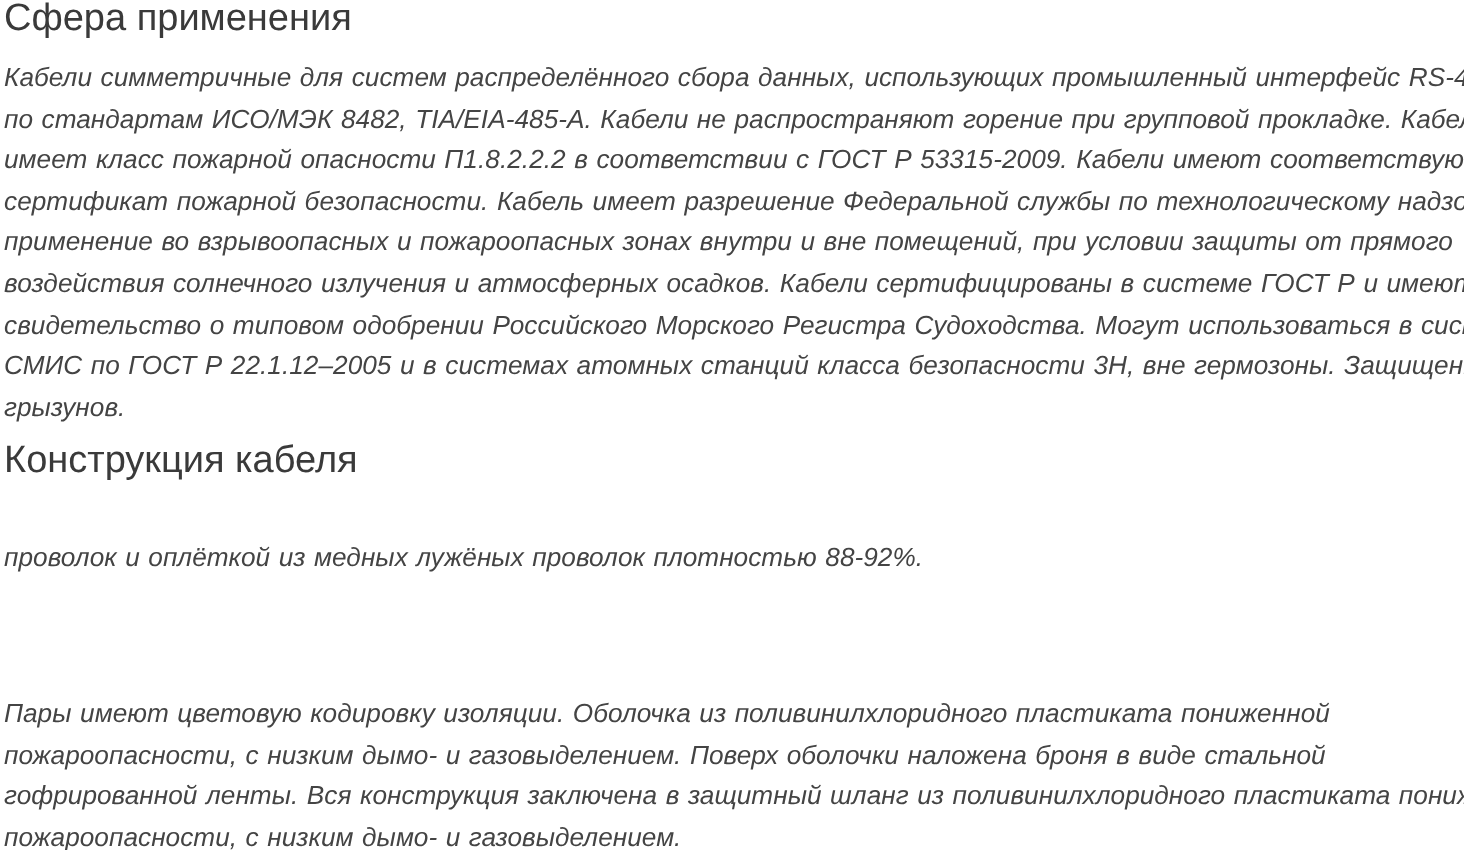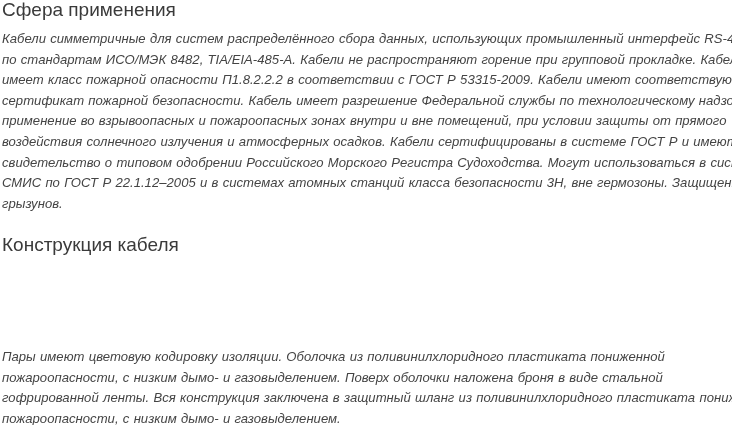--- a/index.html
+++ b/index.html
@@ -38,21 +38,21 @@
       margin: 0;
       letter-spacing: 0.02px;
       word-spacing: 0.6px;
     }
     .line {
       display: block;
       white-space: nowrap;
     }
     #title1 { position: absolute; top: -1px; left: 2px; }
     #para1 { position: absolute; top: 29px; left: 2px; }
-    #title2 { position: absolute; top: 234px; left: 2px; }
+    #title2 { position: absolute; top: 220px; left: 2px; }
     #para2 { position: absolute; top: 269px; left: 2px; }
     #para3 { position: absolute; top: 347px; left: 2px; }
   </style>
 </head>
 <body>
 
 <div class="page">
 
   <h2 class="section-title" id="title1">Сфера применения</h2>
 
@@ -64,20 +64,21 @@
     <span class="line">применение во взрывоопасных и пожароопасных зонах внутри и вне помещений, при условии защиты от прямого</span>
     <span class="line">воздействия солнечного излучения и атмосферных осадков. Кабели сертифицированы в системе ГОСТ Р и имеют</span>
     <span class="line">свидетельство о типовом одобрении Российского Морского Регистра Судоходства. Могут использоваться в системах</span>
     <span class="line">СМИС по ГОСТ Р 22.1.12–2005 и в системах атомных станций класса безопасности 3Н, вне гермозоны. Защищены от</span>
     <span class="line">грызунов.</span>
   </p>
 
   <h2 class="section-title" id="title2">Конструкция кабеля</h2>
 
   <p class="body-text" id="para2">
+    <span class="line">проволок и оплёткой из медных лужёных проволок плотностью 88-92%.</span>
   </p>
 
   <p class="body-text" id="para3">
     <span class="line">Пары имеют цветовую кодировку изоляции. Оболочка из поливинилхлоридного пластиката пониженной</span>
     <span class="line">пожароопасности, с низким дымо- и газовыделением. Поверх оболочки наложена броня в виде стальной</span>
     <span class="line">гофрированной ленты. Вся конструкция заключена в защитный шланг из поливинилхлоридного пластиката пониженной</span>
     <span class="line">пожароопасности, с низким дымо- и газовыделением.</span>
   </p>
 
 </div>

